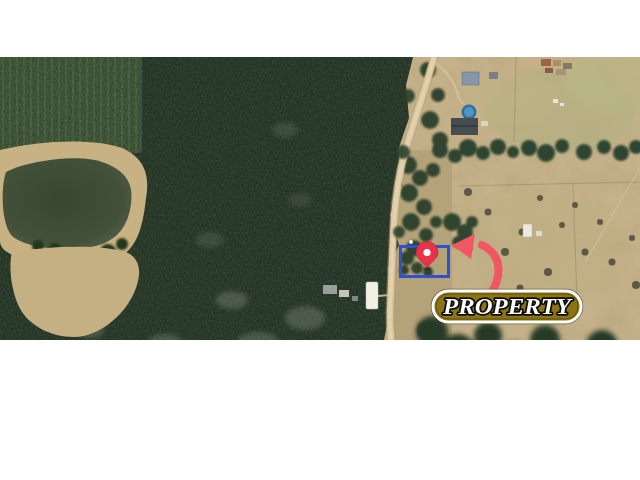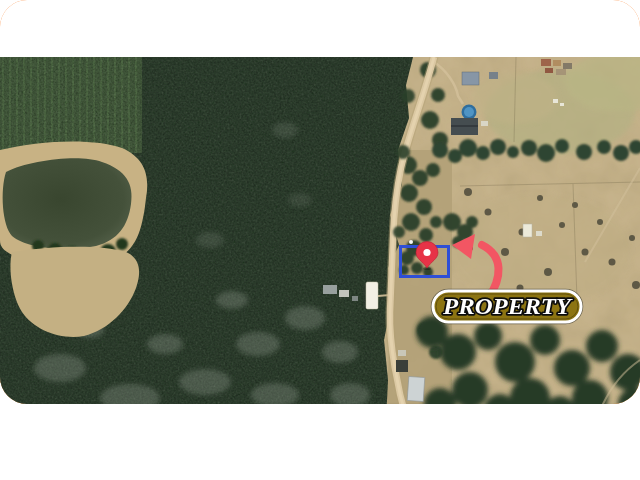--- a/index.html
+++ b/index.html
@@ -1,17 +1,17 @@
 <!DOCTYPE html>
 <html style="--boundary-blue: #2e4fd6; --pin-red: #e73347; --pin-dot: #ffffff; --arrow-red: #f25663; --badge-fill: #8c7412; --badge-border: #ffffff; --badge-text: #ffffff; --badge-outline: #0d0d0d;"><head>
 <meta charset="utf-8">
 <style>
   html,body{margin:0;padding:0;background:#ffffff;}
-  .stage{position:relative;width:640px;height:404px;background:#f97316;overflow:hidden;
-         font-family:"Liberation Sans",sans-serif;border-radius:27px;}
+  .stage{position:relative;width:640px;height:340px;background:#f97316;overflow:hidden;
+         font-family:"Liberation Sans",sans-serif;}
   .letterbox{position:absolute;left:0;width:640px;background:#ffffff;}
   .letterbox.top{top:0;height:57px;}
   .letterbox.bottom{top:421px;height:59px;}
   .map-wrap{position:absolute;left:0;top:57px;width:640px;height:364px;}
   svg{display:block;}
   .badge-text{font-family:"Liberation Serif",serif;font-weight:bold;font-style:italic;}
 </style>
 </head>
 <body>
 

